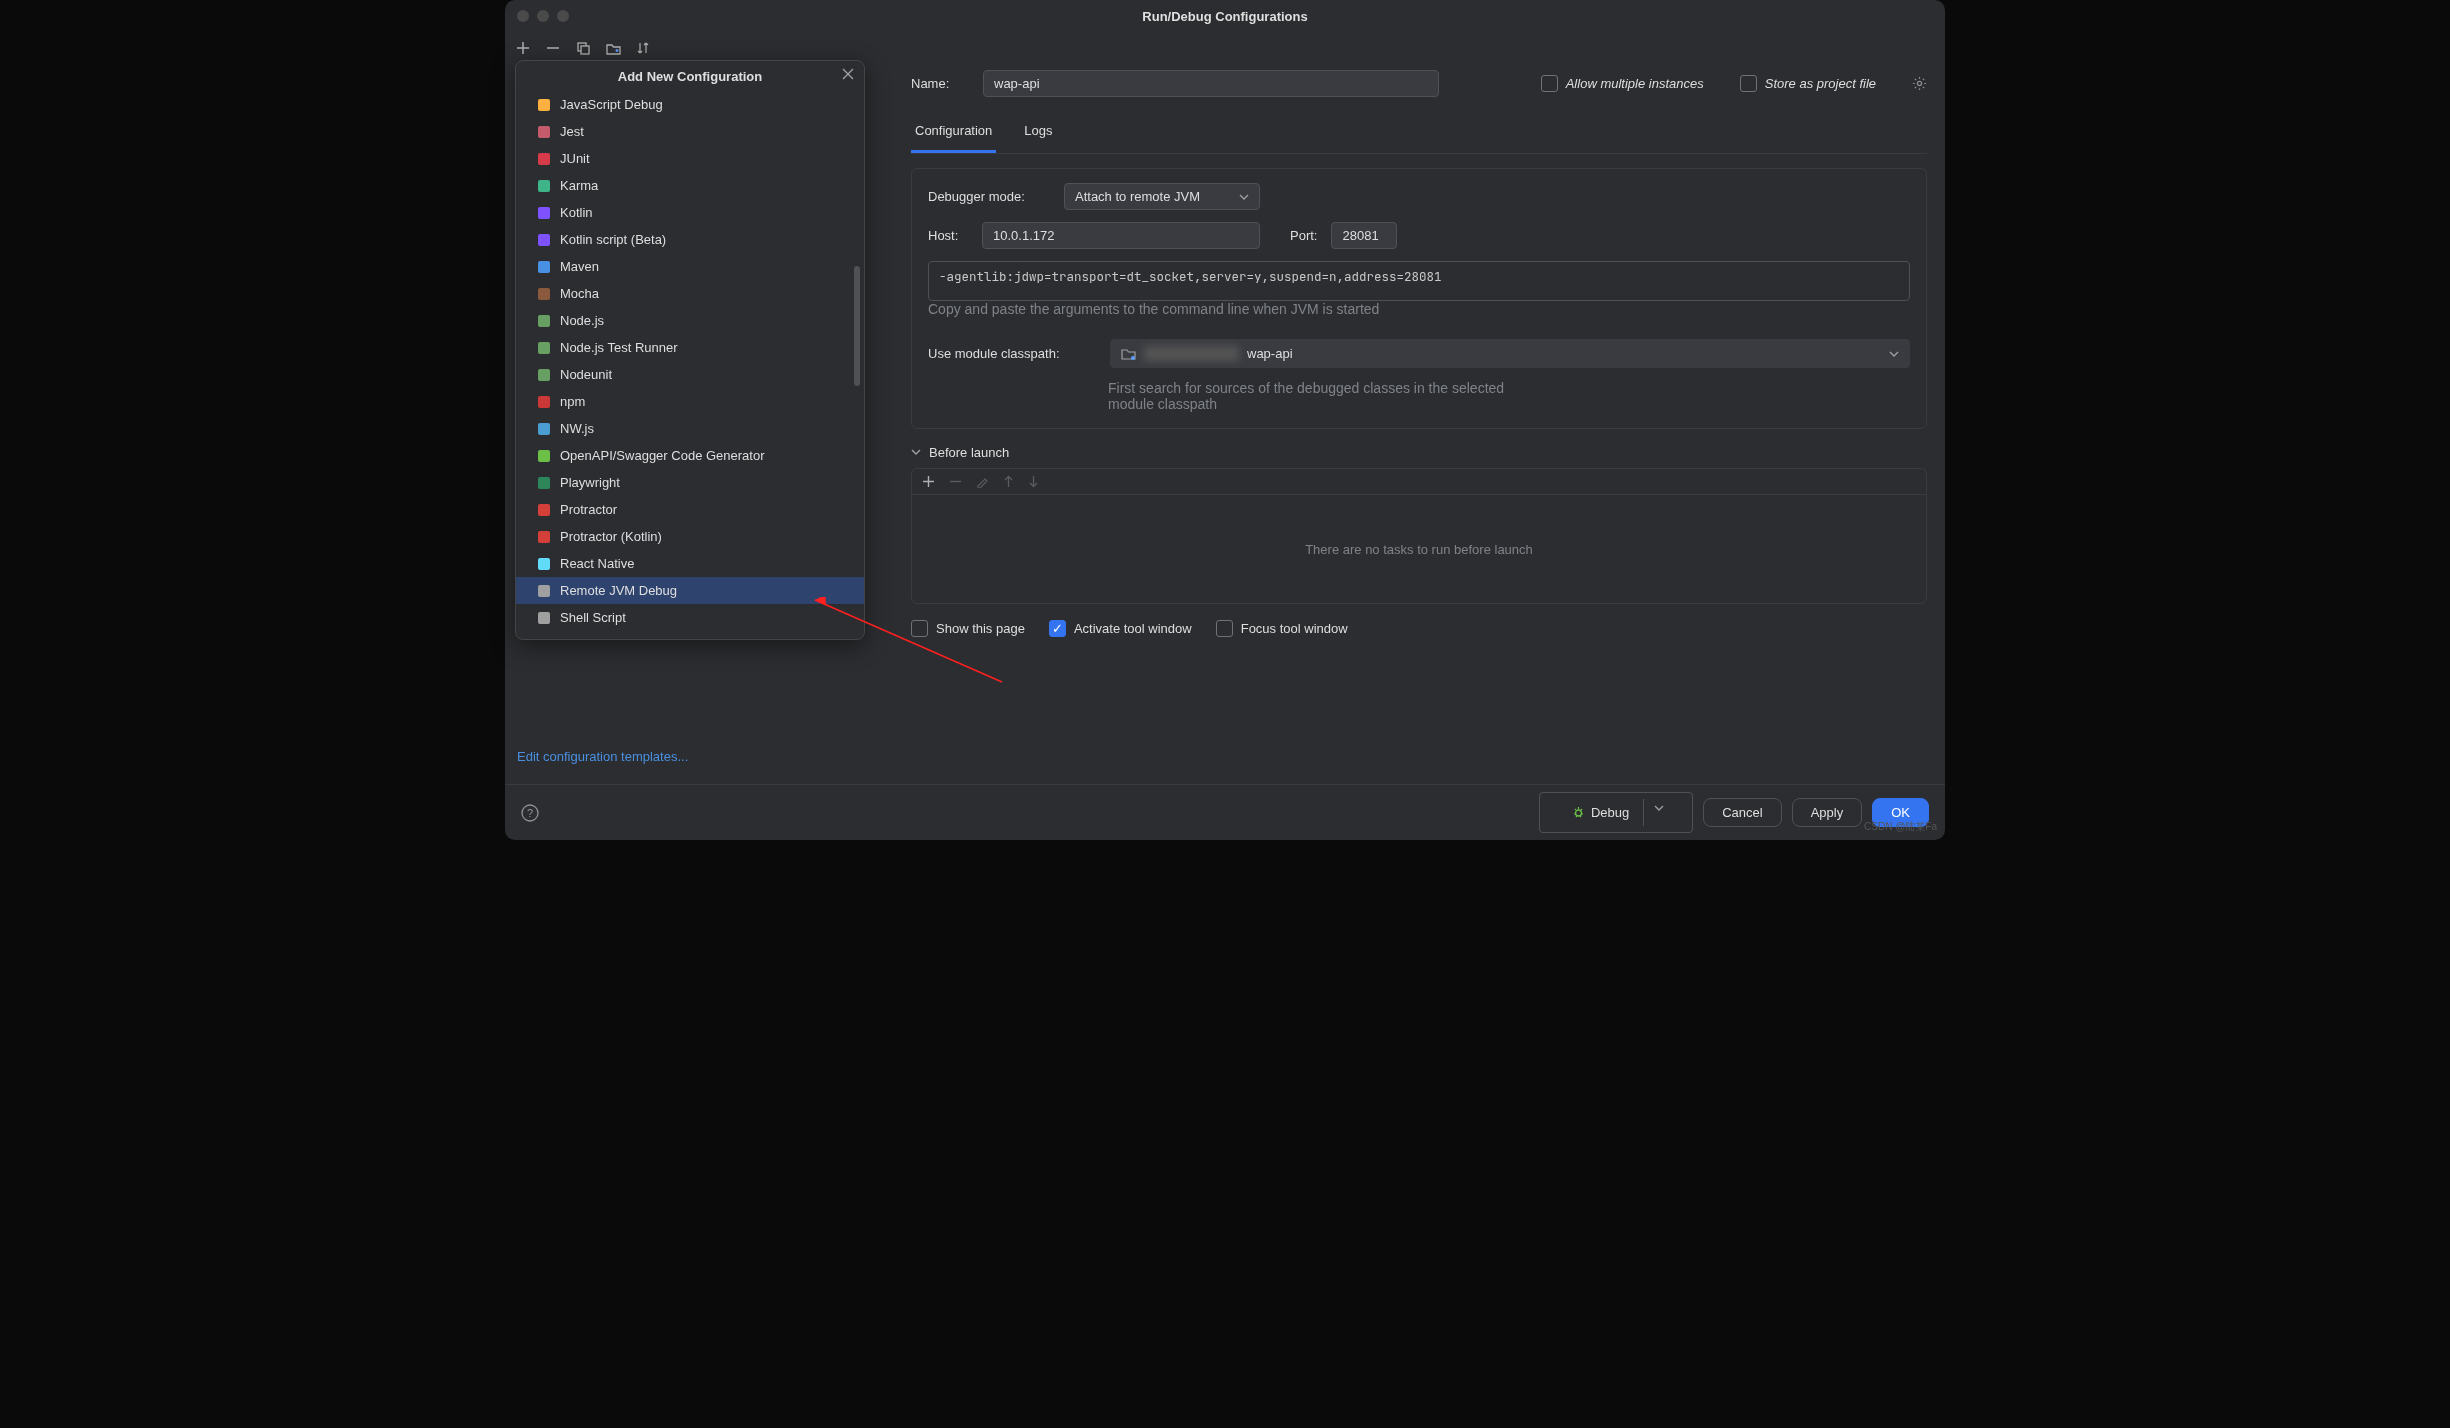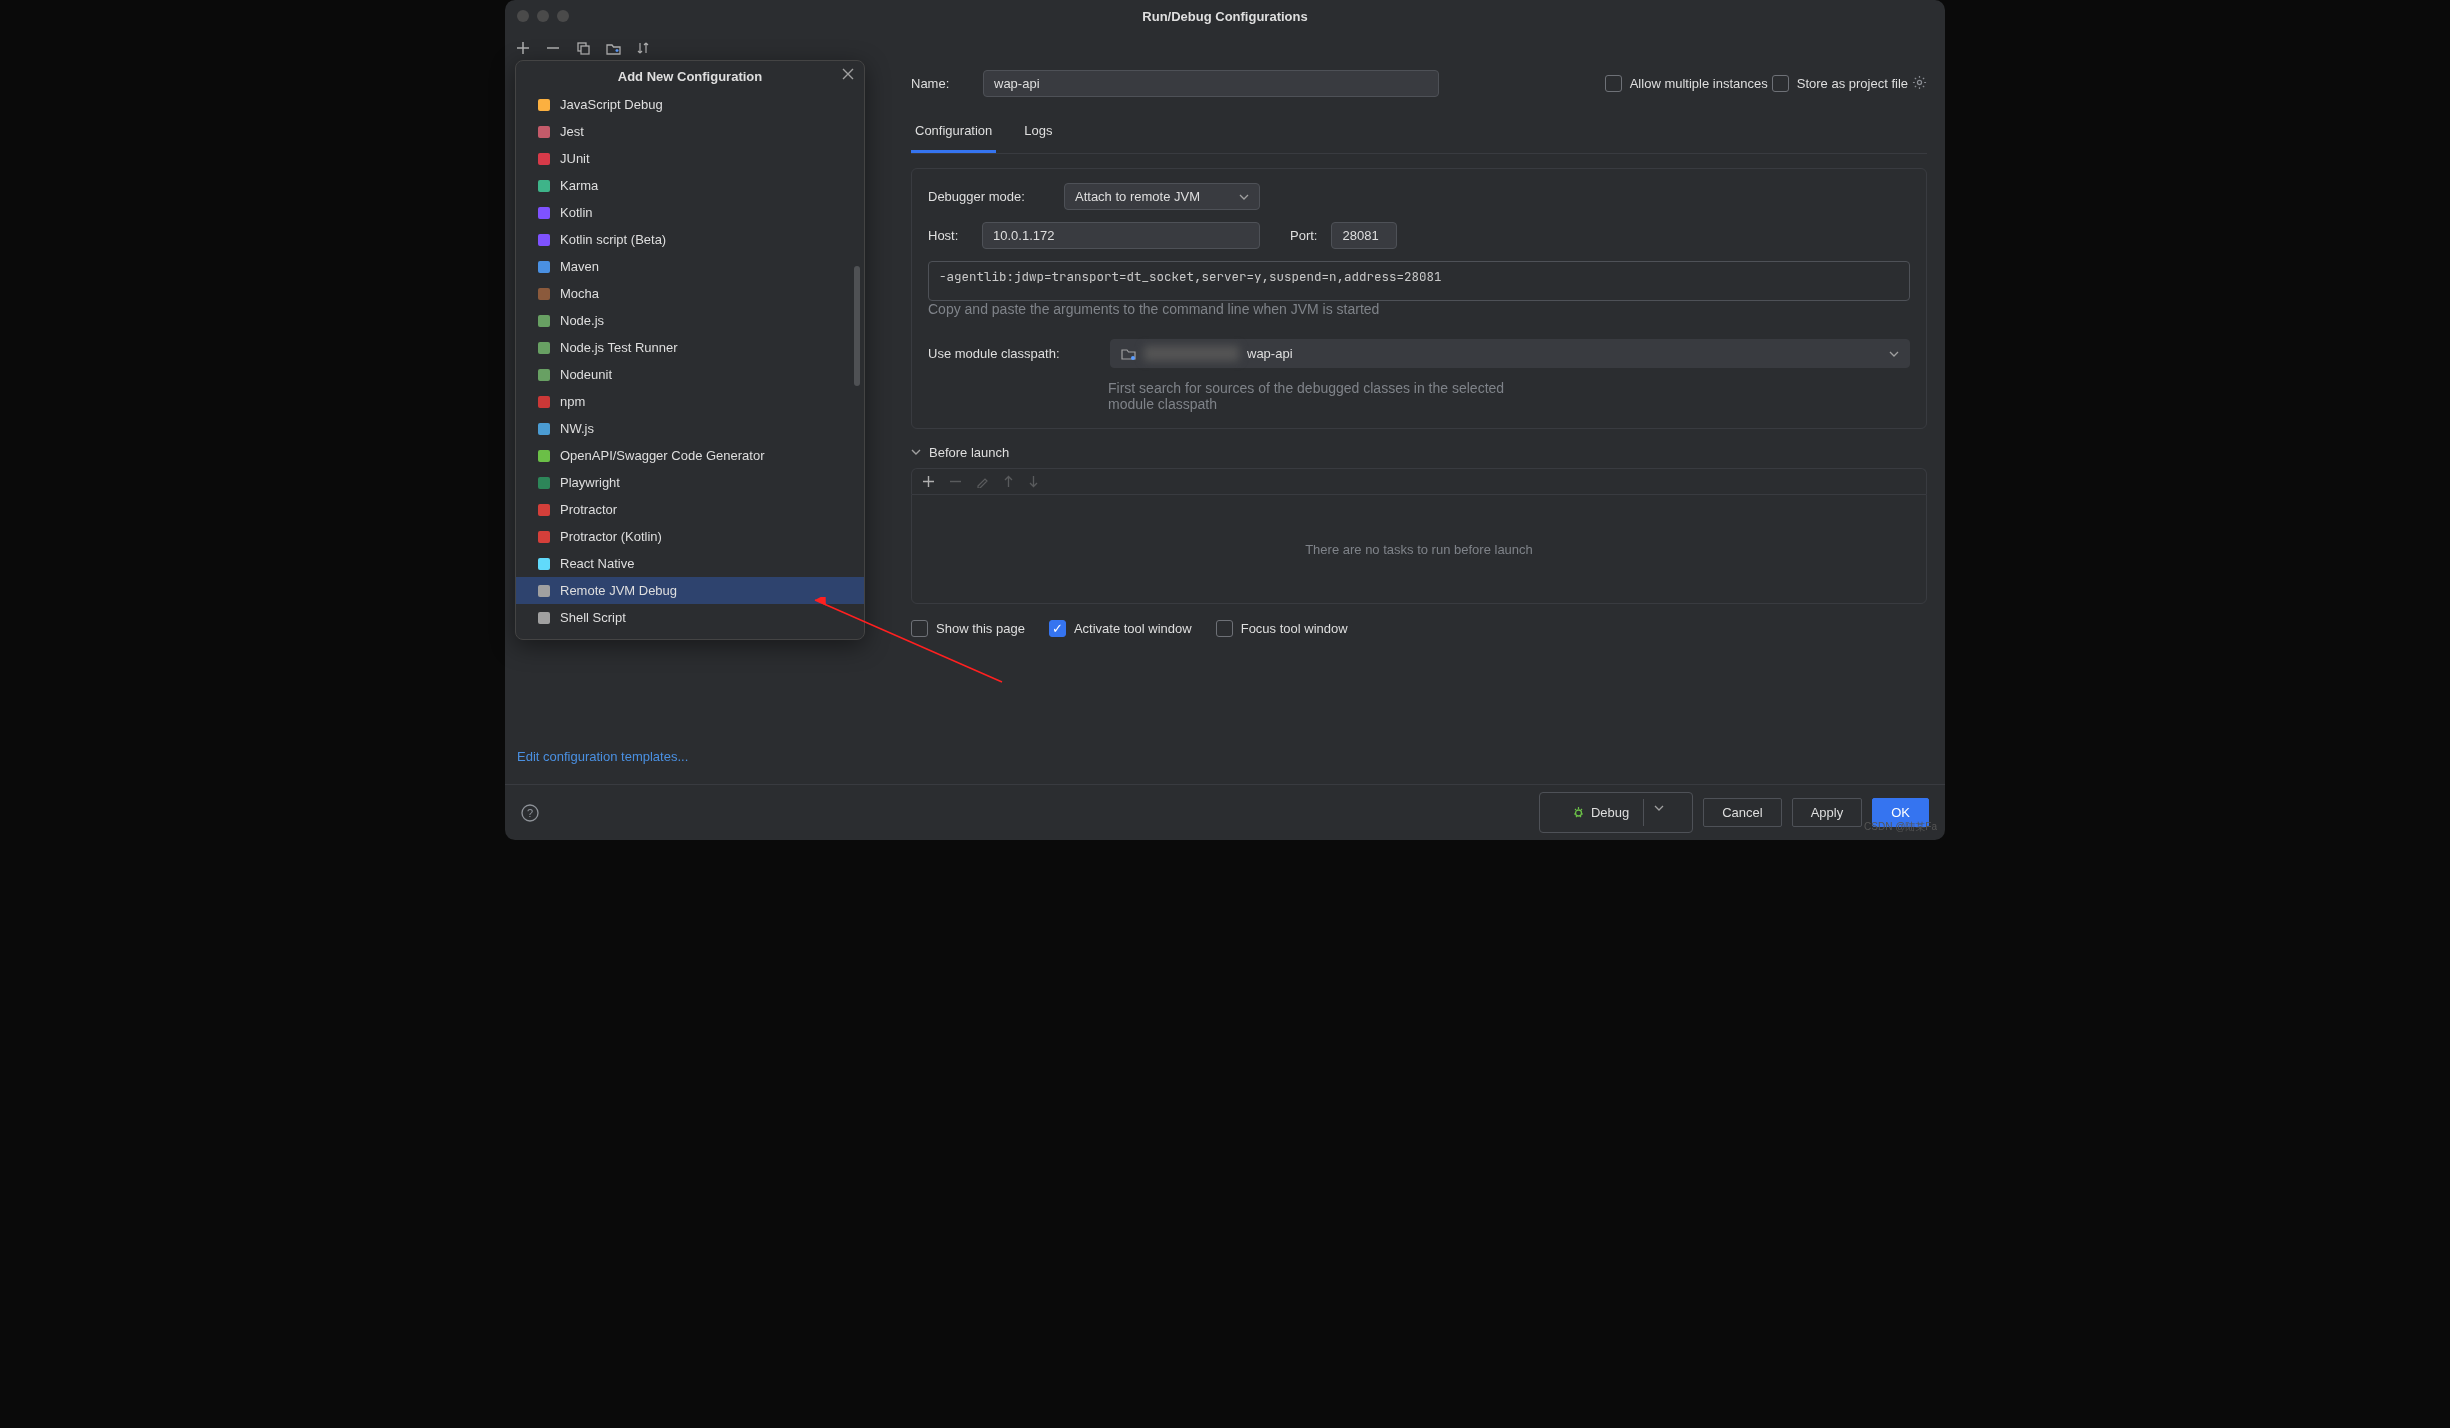--- a/index.html
+++ b/index.html
@@ -88,27 +88,27 @@
 .hint { color: #7f8389; font-size: 14px; }
 .module-select { display: flex; align-items: center; gap: 8px; background: #393b40; border: 1px solid #393b40; border-radius: 4px; padding: 6px 10px; flex: 1; color: #dfdfdf; }
 .before { margin-top: 16px; }
 .before-header { display: flex; align-items: center; gap: 8px; color: #dfdfdf; margin-bottom: 8px; }
 .before-toolbar { display: flex; gap: 14px; border: 1px solid #393b40; border-bottom: none; border-radius: 6px 6px 0 0; padding: 6px 10px; }
 .before-body { border: 1px solid #393b40; border-radius: 0 0 6px 6px; height: 110px; display: flex; align-items: center; justify-content: center; color: #7f8389; }
 .checks-row { display: flex; gap: 24px; margin-top: 16px; align-items: center; }
 .check-item { display: flex; align-items: center; gap: 8px; color: #dfdfdf; }
 .footer { height: 56px; display: flex; align-items: center; justify-content: flex-end; gap: 10px; padding-right: 16px; border-top: 1px solid #393b40; position: relative; }
 .footer .help { position: absolute; left: 16px; color: #8f9399; }
-.btn { border: 1px solid #4e5157; border-radius: 2px; padding: 6px 18px; color: #dfdfdf; }
+.btn { border: 1px solid #4e5157; border-radius: 8px; padding: 6px 18px; color: #dfdfdf; }
 .btn.primary { background: #3574f0; border-color: #3574f0; color: #fff; }
 .btn.split { display: flex; overflow: hidden; border: 1px solid #4e5157; border-radius: 4px; }
 .btn.split .main-btn { padding: 6px 14px; color: #dfdfdf; display: flex; align-items: center; gap: 6px; }
 .btn.split .dd { padding: 6px 10px; border-left: 1px solid #4e5157; }
 .jdk { color: #3574f0; float: right; }
-.top-opts { display: flex; align-items: flex-start; gap: 4px; }
+.top-opts { display: flex; align-items: center; gap: 36px; font-style: italic; }
 .gear-icon { width: 15px; height: 15px; color: #8a8d93; }
 svg { display: block; }
 .arrow-annot { position: absolute; left: 307px; top: 533px; pointer-events: none; }
 .blur { filter: blur(4px); background: #555; width: 95px; height: 15px; display: inline-block; border-radius: 2px; }
 .watermark { position: absolute; right: 8px; bottom: 6px; color: #555; font-size: 10px; }
 </style>
 </head>
 <body>
 
 <div class="window">

